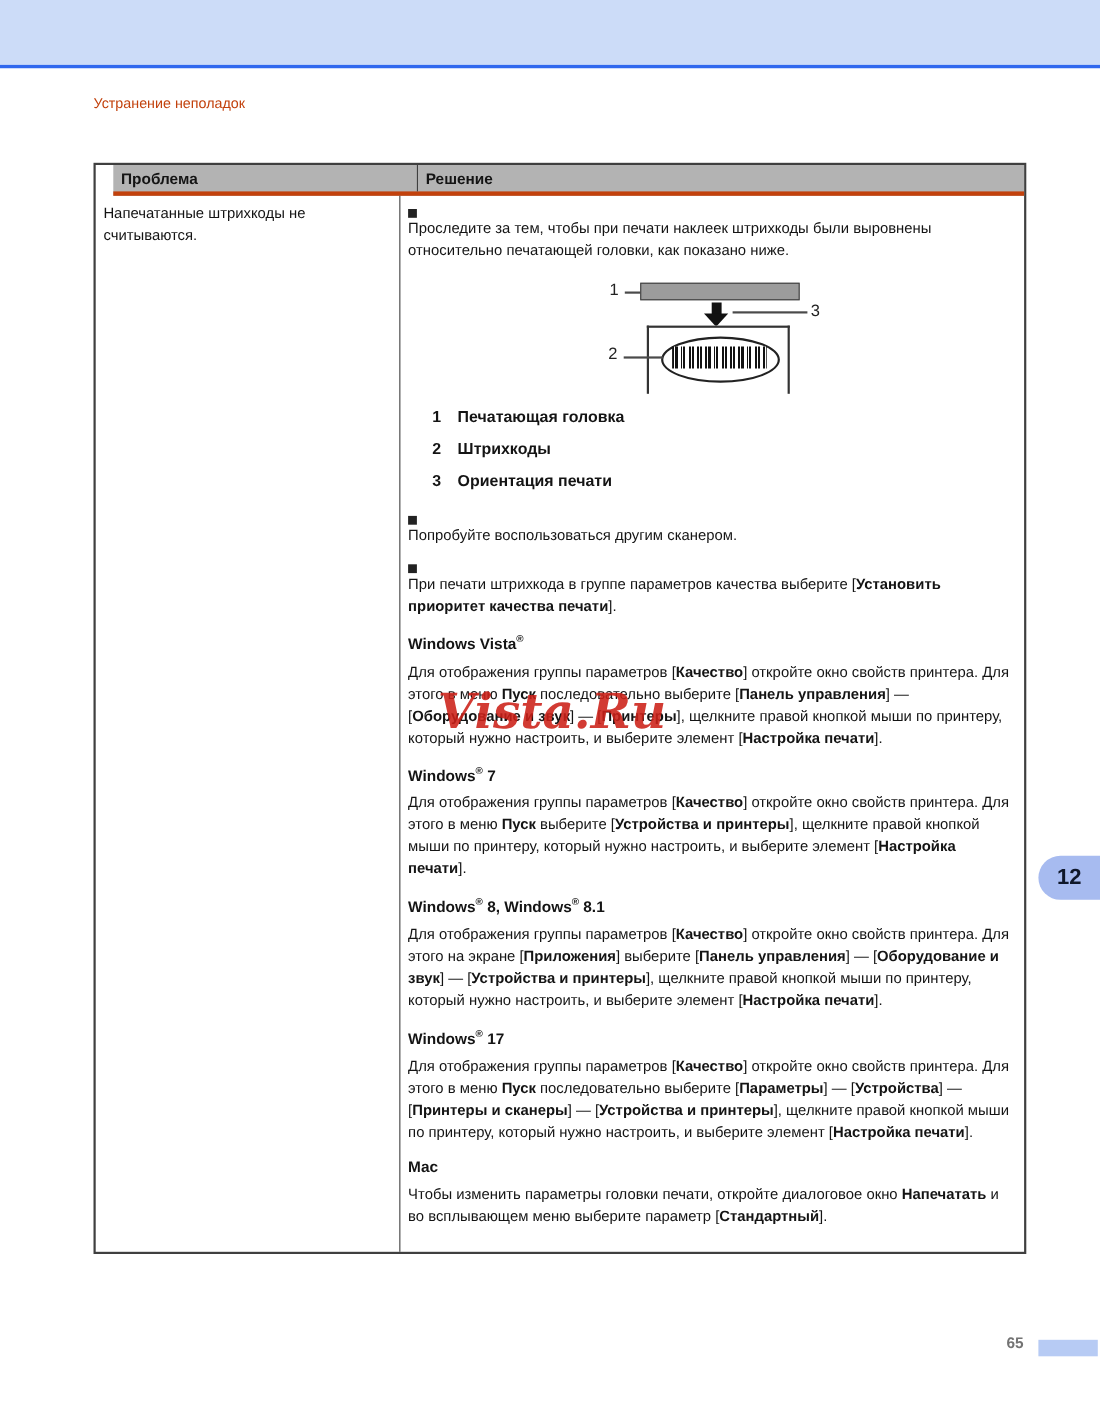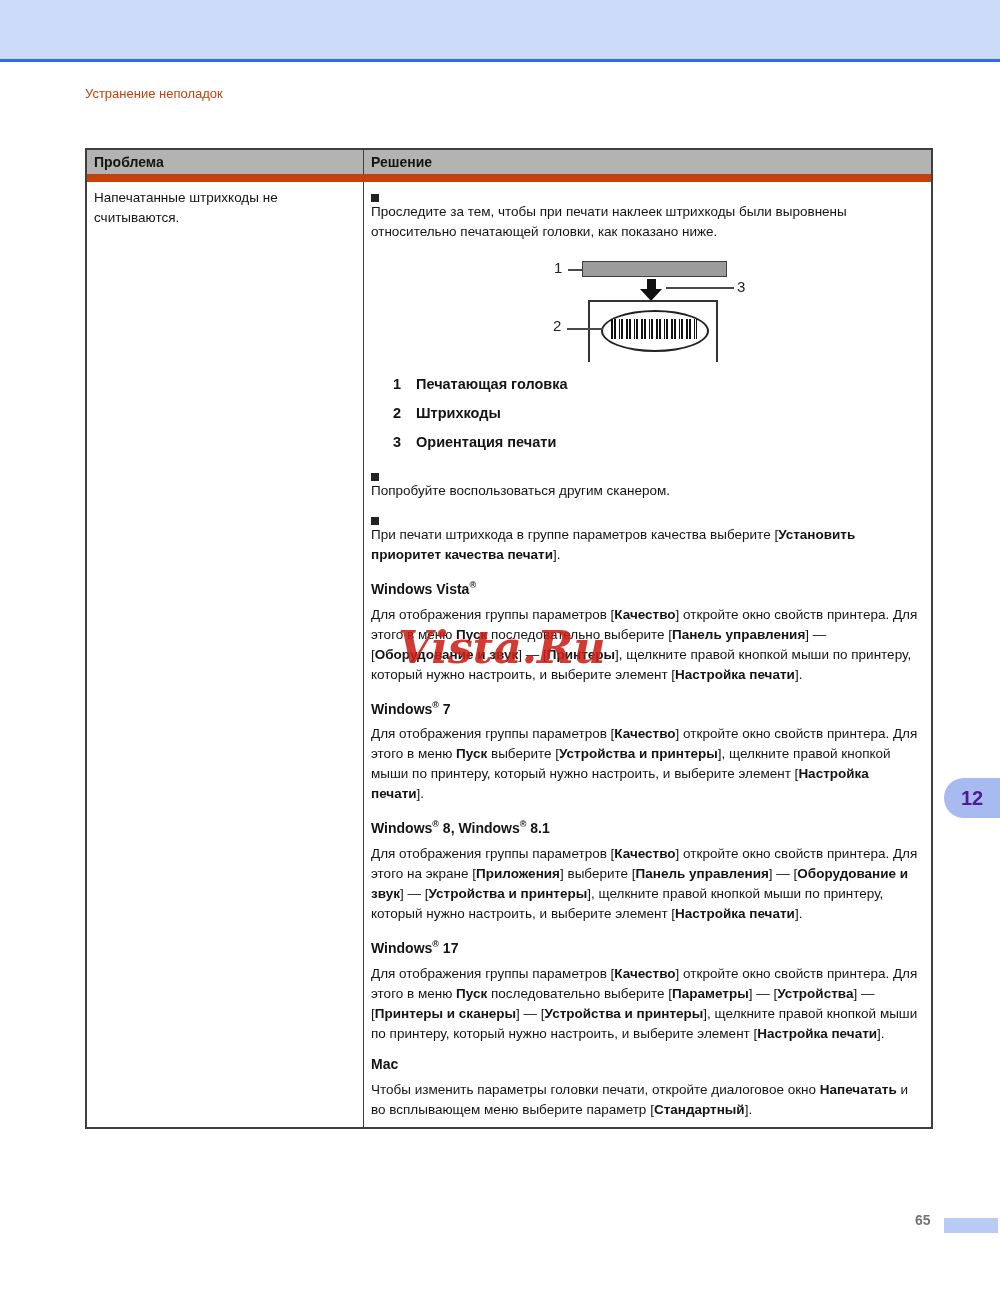--- a/index.html
+++ b/index.html
@@ -15,27 +15,27 @@
   }
   .running-header {
     position:absolute; left:85px; top:86px;
     font-size:13px; color:#c2410c;
   }
   
   .trouble-table {
     position:absolute; left:85px; top:148px; width:848px;
     border:2px solid #3f3f3f; box-sizing:border-box;
   }
-  .thead { display:flex; background:#b3b3b3; border-bottom:8px solid #c2410c; }
+  .thead { display:flex; background:#b3b3b3; border-bottom:4px solid #c2410c;margin-left:16px; }
   .tbody { display:flex; align-items:stretch; }
   .cell { box-sizing:border-box; padding:4px 7px; }
   .c1 { width:276px; flex:none; }
   .c2 { flex:1; border-left:1px solid #3f3f3f; }
   .th  { font-weight:bold; font-size:14px; padding-top:4px; padding-bottom:4px; }
-  .td  { font-size:13.5px; line-height:20px; padding-top:6px; padding-bottom:7px; }
+  .td  { font-size:13.5px; line-height:20px; padding-top:6px; padding-bottom:22px; }
   .td.c1 { padding-right:70px; }
   
   .bullet { display:flex; margin:0;flex-direction:column; }
   .bullet + .bullet { margin-top:10px; }
   .bullet .sq {
     width:8px; height:8px; background:#222; flex:none;
     margin:6px 9px 0 0;
   }
   .btext { line-height:20px; }
   .mt17 { margin-top:17px; }
@@ -89,21 +89,21 @@
   
   .watermark {
     position:absolute; left:398px; top:622px; z-index:6;
     font-family:"DejaVu Serif", serif; font-style:italic; font-weight:bold;
     font-size:44px; color:#cc2018; opacity:0.88; white-space:nowrap;
   }
   
   .chapter-tab {
     position:absolute; right:0; top:778px; width:56px; height:40px;
     background:#a7bbf0; border-radius:20px 0 0 20px;
-    color:#4c1d95; font-weight:bold; font-size:20px;
+    color:#0f172a; font-weight:bold; font-size:20px;
     display:flex; align-items:center; justify-content:center;
   }
   
   .footer-num {
     position:absolute; left:915px; top:1212px;
     font-weight:bold; font-size:14px; color:#737373;
   }
   .footer-rect {
     position:absolute; left:944px; top:1218px; width:54px; height:15px;
     background:#b7cbf4;

